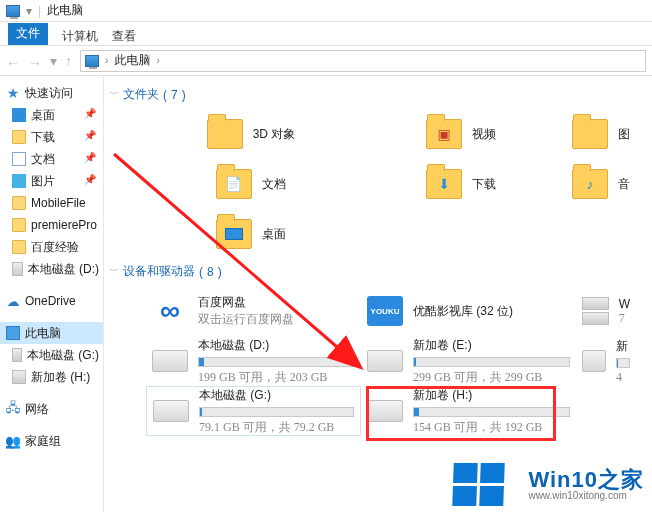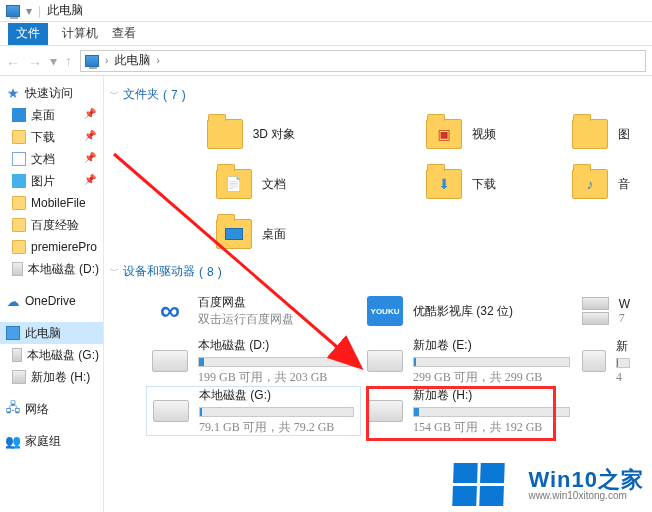--- a/index.html
+++ b/index.html
@@ -20,21 +20,21 @@
     align-items: center;
     height: 22px;
     border-bottom: 1px solid #e0e0e0;
     padding: 0 6px;
     gap: 6px;
   }
   .titlebar .sep { color: #ccc; }
   
   .ribbon {
     display: flex;
-    align-items: center;
+    align-items: flex-end;
     height: 24px;
     gap: 14px;
     padding: 0 8px;
     border-bottom: 1px solid #e0e0e0;
     font-size: 12px;
   }
   .filetab {
     background: #1979ca;
     color: #fff;
     padding: 2px 8px 3px;
@@ -229,25 +229,25 @@
         <span class="ico pic"></span>
         <span>图片</span>
         <span class="pin">📌</span>
       </div>
     <div class="navitem indent">
         <span class="ico folder"></span>
         <span>MobileFile</span>
       </div>
     <div class="navitem indent">
         <span class="ico folder"></span>
+        <span>premierePro</span>
+      </div>
+    <div class="navitem indent">
+        <span class="ico folder"></span>
         <span>百度经验</span>
-      </div>
-    <div class="navitem indent">
-        <span class="ico folder"></span>
-        <span>premierePro</span>
       </div>
     <div class="navitem indent">
         <span class="ico drive"></span>
         <span>本地磁盘 (D:)</span>
       </div>
     <div class="spacer"></div>
     <div class="navitem">
         <span class="ico cloud">☁</span>
         <span>OneDrive</span>
       </div>

